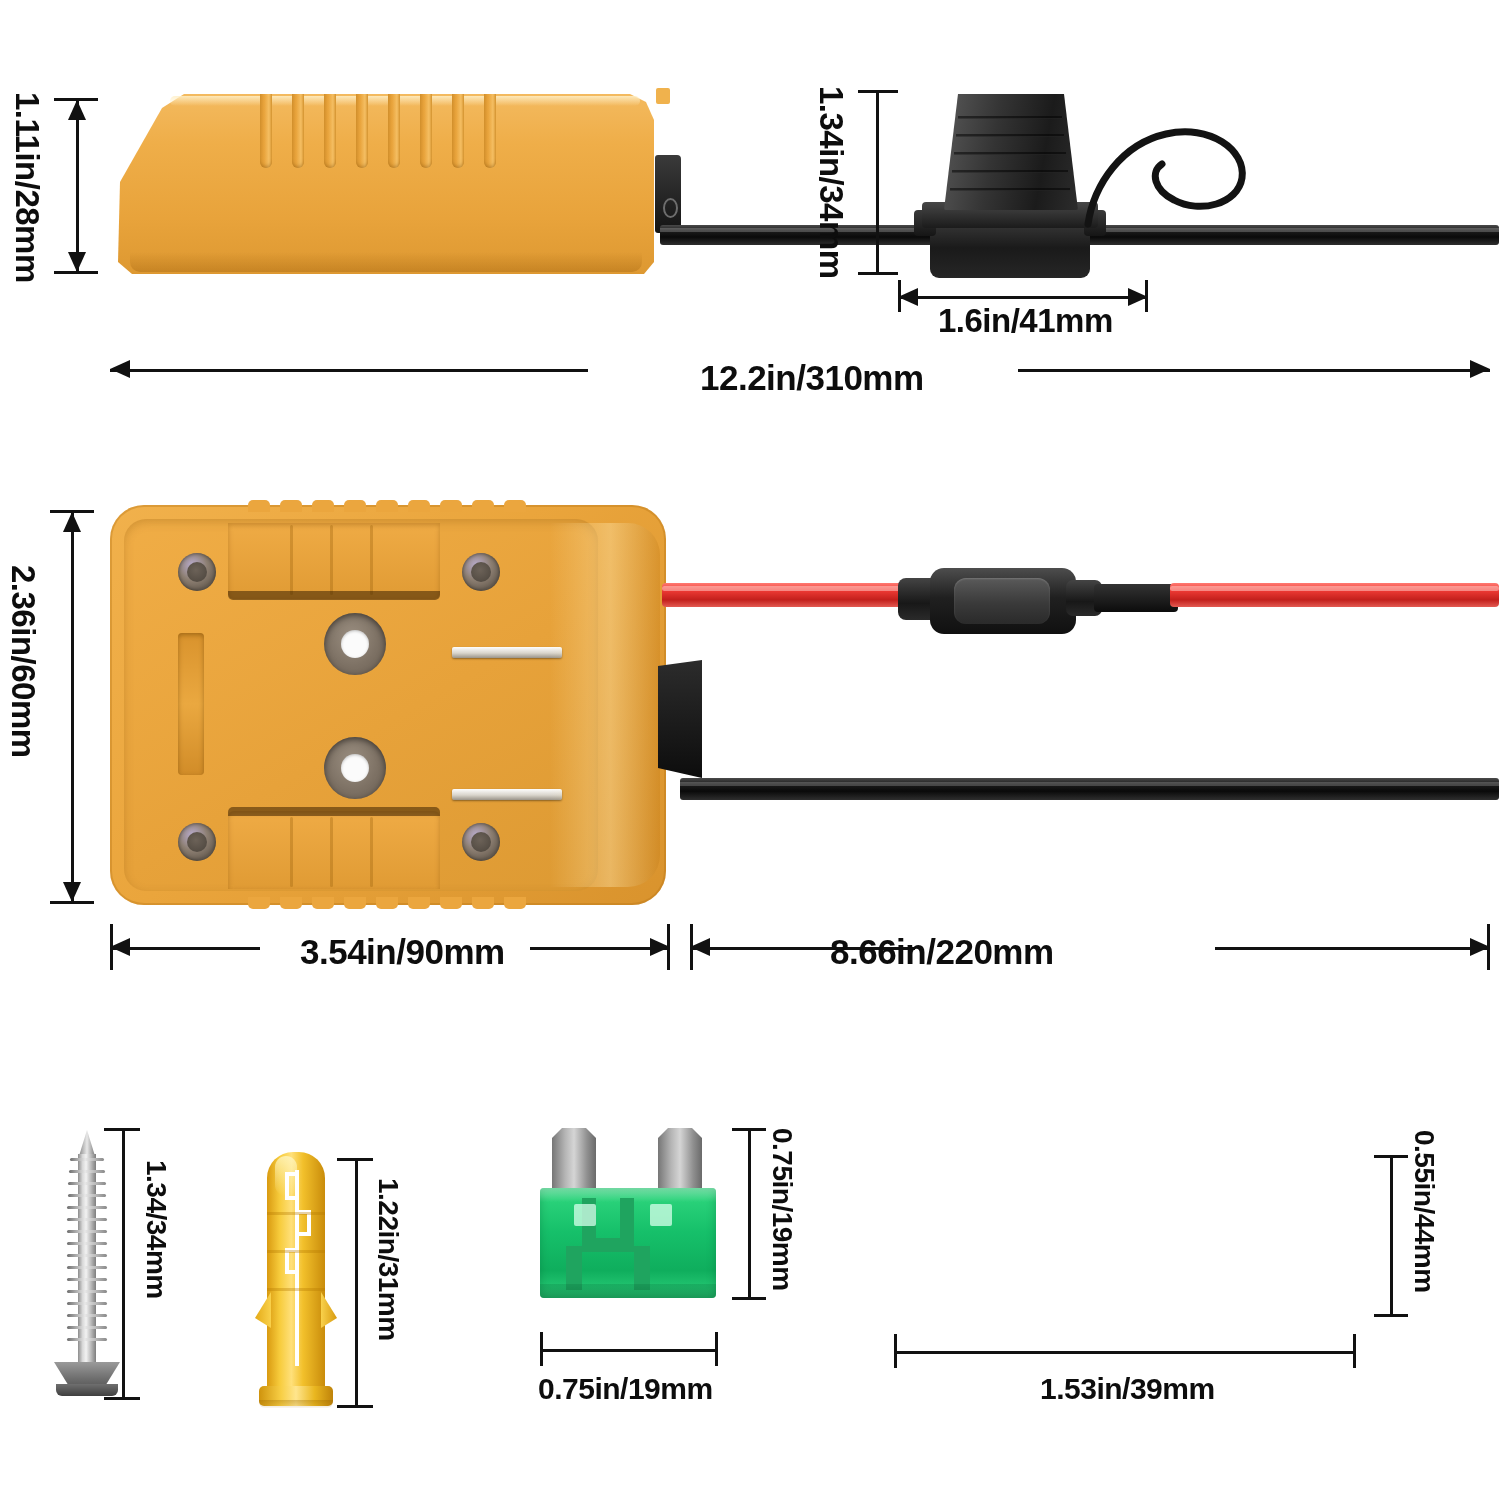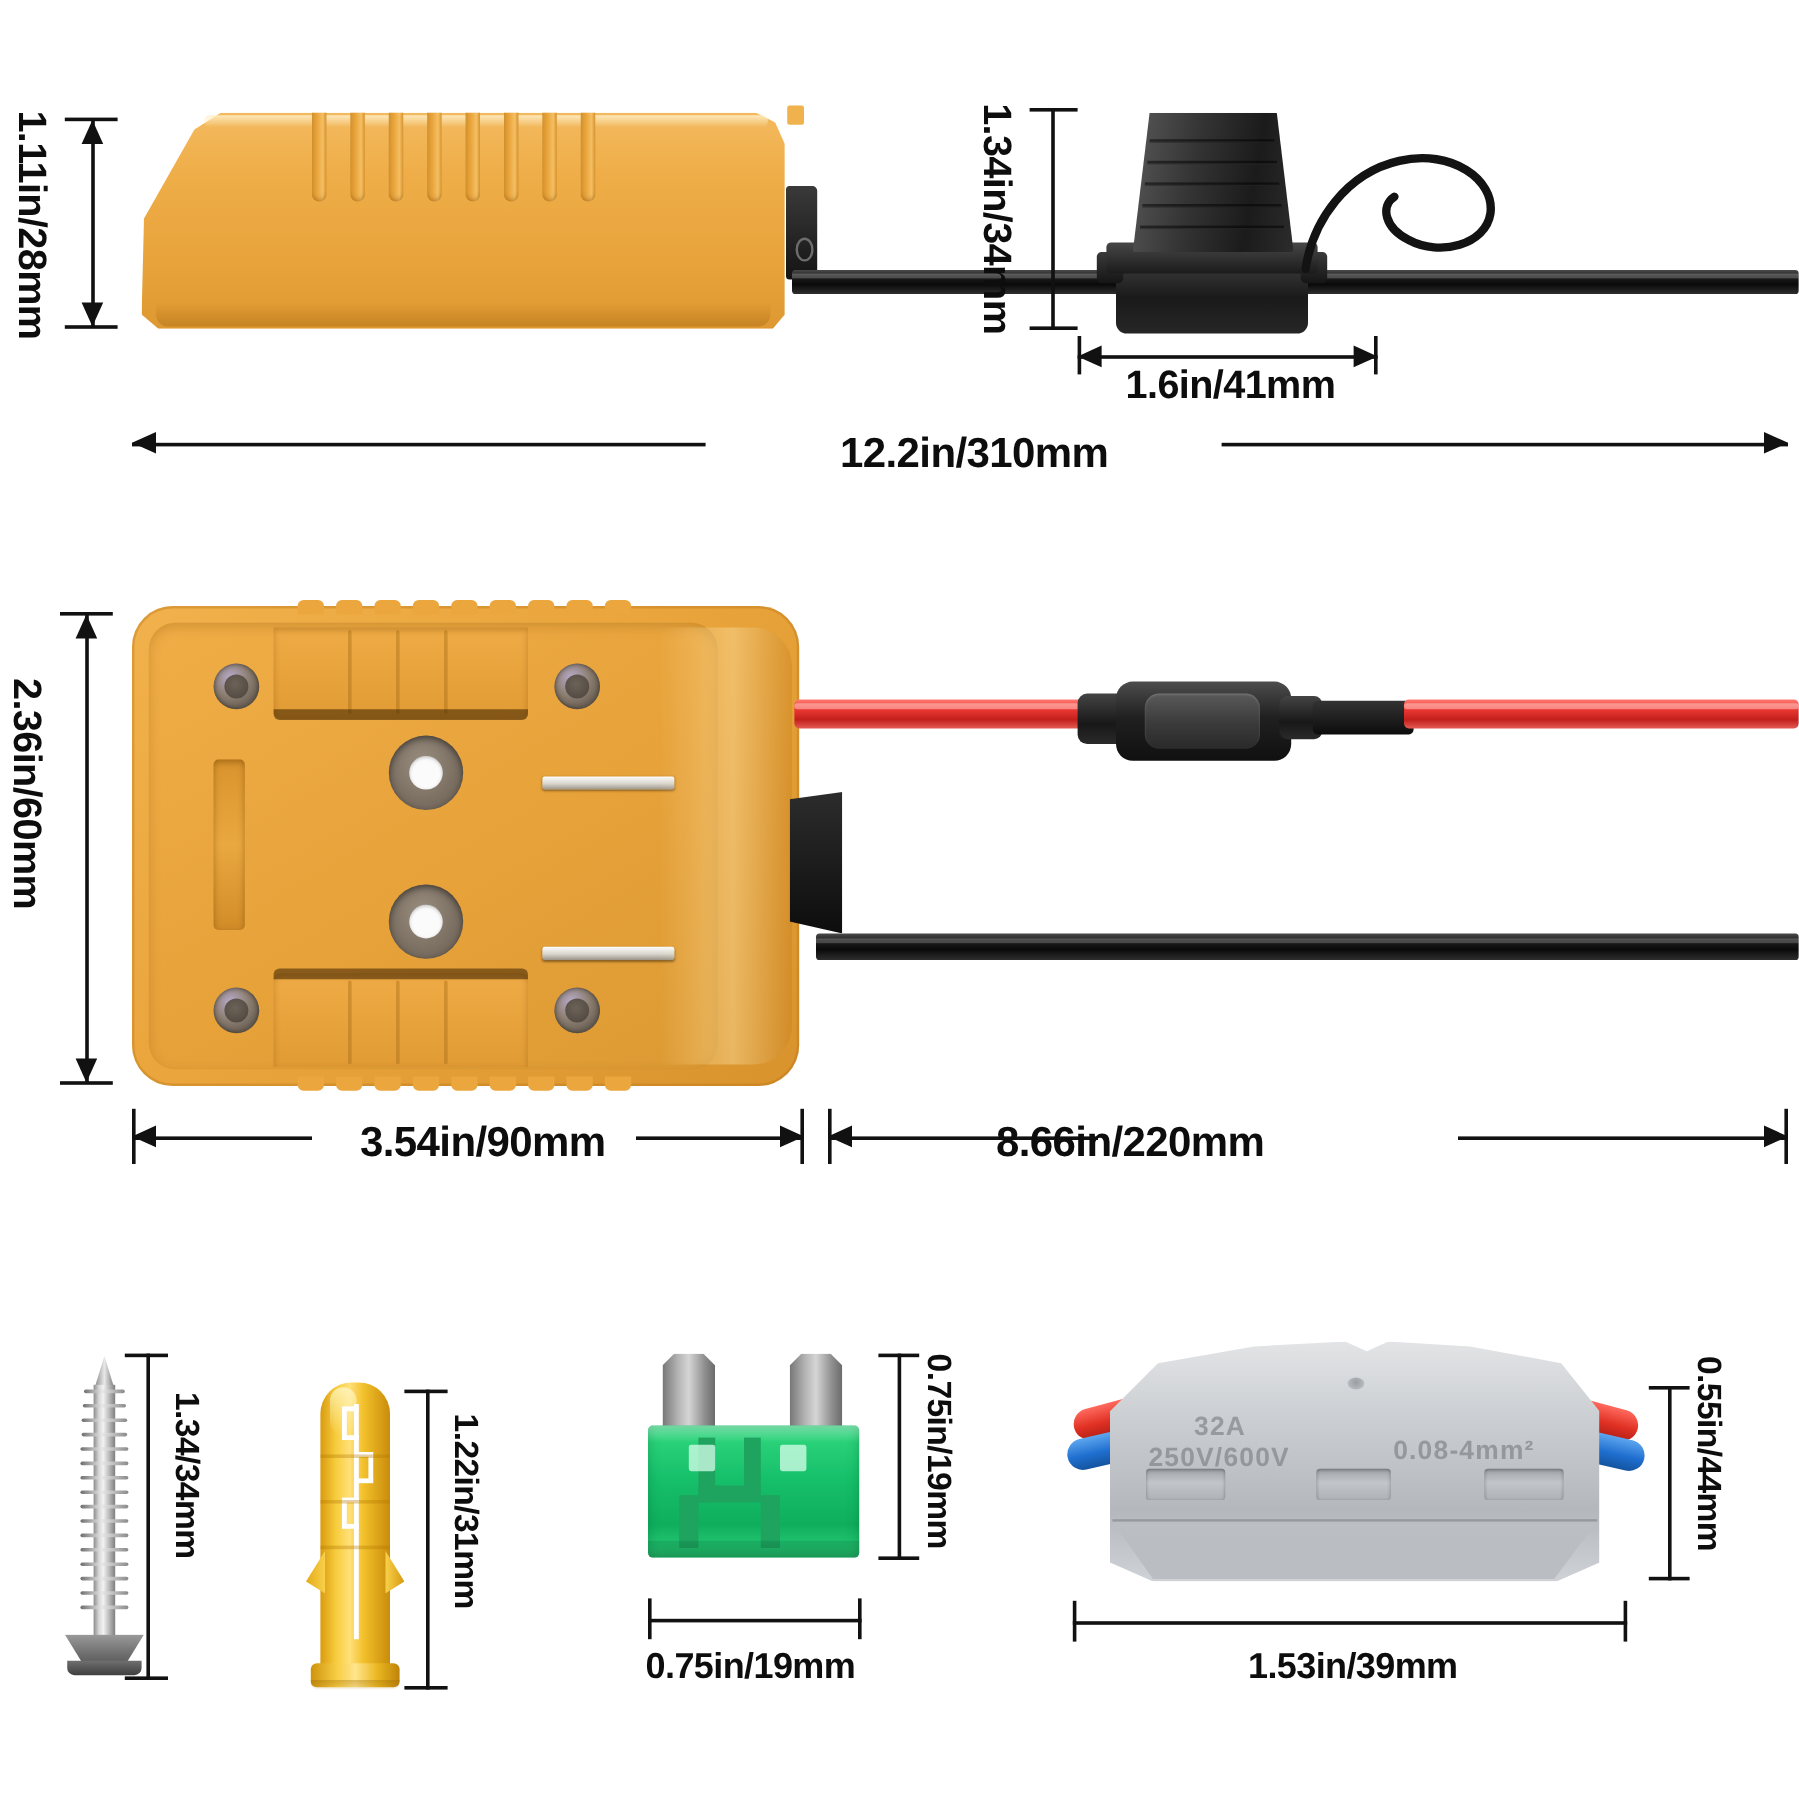--- a/index.html
+++ b/index.html
@@ -488,57 +488,20 @@
   </div>
   <div class="abs dim vert small" style="left:766px;top:1128px;height:180px;">0.75in/19mm</div>
 
   <div class="abs" style="left:540px;top:1340px;width:178px;">
     <div class="abs hline" style="left:0;top:9px;width:178px;"></div>
     <div class="abs tick-v" style="left:0px;top:-8px;height:34px;"></div>
     <div class="abs tick-v" style="left:175px;top:-8px;height:34px;"></div>
   </div>
   <div class="abs dim small" style="left:538px;top:1372px;font-size:30px;">0.75in/19mm</div>
 
-  <div class="abs" style="left:885px;top:1112px;width:490px;height:220px;">
-
-    <div class="wc-lever red" style="left:4px;top:18px;width:182px;height:26px;
-         transform:rotate(-15deg);transform-origin:right center;border-radius:13px;"></div>
-    <div class="wc-lever blue" style="left:0px;top:48px;width:186px;height:26px;
-         transform:rotate(-13deg);transform-origin:right center;border-radius:13px;"></div>
-
-    <div class="wc-lever red" style="left:300px;top:18px;width:186px;height:26px;
-         transform:rotate(15deg);transform-origin:left center;border-radius:13px;"></div>
-    <div class="wc-lever blue" style="left:300px;top:48px;width:190px;height:26px;
-         transform:rotate(13deg);transform-origin:left center;border-radius:13px;"></div>
-
-    <div class="wc-slot" style="left:140px;top:16px;width:48px;height:16px;"></div>
-    <div class="wc-slot" style="left:140px;top:40px;width:48px;height:16px;"></div>
-    <div class="wc-slot" style="left:300px;top:16px;width:48px;height:16px;"></div>
-    <div class="wc-slot" style="left:300px;top:40px;width:48px;height:16px;"></div>
-
-    <div class="wc-body" style="left:40px;top:6px;width:408px;height:200px;
-         clip-path:polygon(0 58px, 40px 18px, 120px 4px, 196px 0, 214px 8px, 232px 0, 300px 4px, 376px 18px, 408px 58px, 408px 184px, 372px 200px, 36px 200px, 0 184px);"></div>
-
-    <div class="abs" style="left:238px;top:36px;width:14px;height:10px;border-radius:50%;
-         background:radial-gradient(circle at 50% 40%,#9a9ea3,#c3c7cb);"></div>
-
-    <div class="wc-text" style="left:110px;top:64px;">32A</div>
-    <div class="wc-text" style="left:72px;top:90px;">250V/600V</div>
-    <div class="wc-text" style="left:276px;top:84px;">0.08-4mm²</div>
-
-    <div class="wc-port" style="left:70px;top:112px;width:66px;height:26px;"></div>
-    <div class="wc-port" style="left:212px;top:112px;width:62px;height:26px;"></div>
-    <div class="wc-port" style="left:352px;top:112px;width:66px;height:26px;"></div>
-
-    <div class="abs" style="left:42px;top:154px;width:404px;height:2px;background:rgba(120,126,132,.55);"></div>
-
-    <div class="abs" style="left:42px;top:156px;width:404px;height:48px;
-         background:linear-gradient(180deg,rgba(190,194,198,.55),rgba(150,155,160,.35));
-         clip-path:polygon(0 0, 404px 0, 368px 48px, 34px 48px);"></div>
-  </div>
 
   <div class="abs" style="left:1390px;top:1155px;">
     <div class="abs vline" style="left:0;top:0;height:162px;"></div>
     <div class="abs tick-h" style="left:-16px;top:0px;width:34px;"></div>
     <div class="abs tick-h" style="left:-16px;top:159px;width:34px;"></div>
   </div>
   <div class="abs dim vert small" style="left:1408px;top:1130px;height:210px;">0.55in/44mm</div>
 
   <div class="abs" style="left:894px;top:1342px;width:462px;">
     <div class="abs hline" style="left:0;top:9px;width:462px;"></div>

